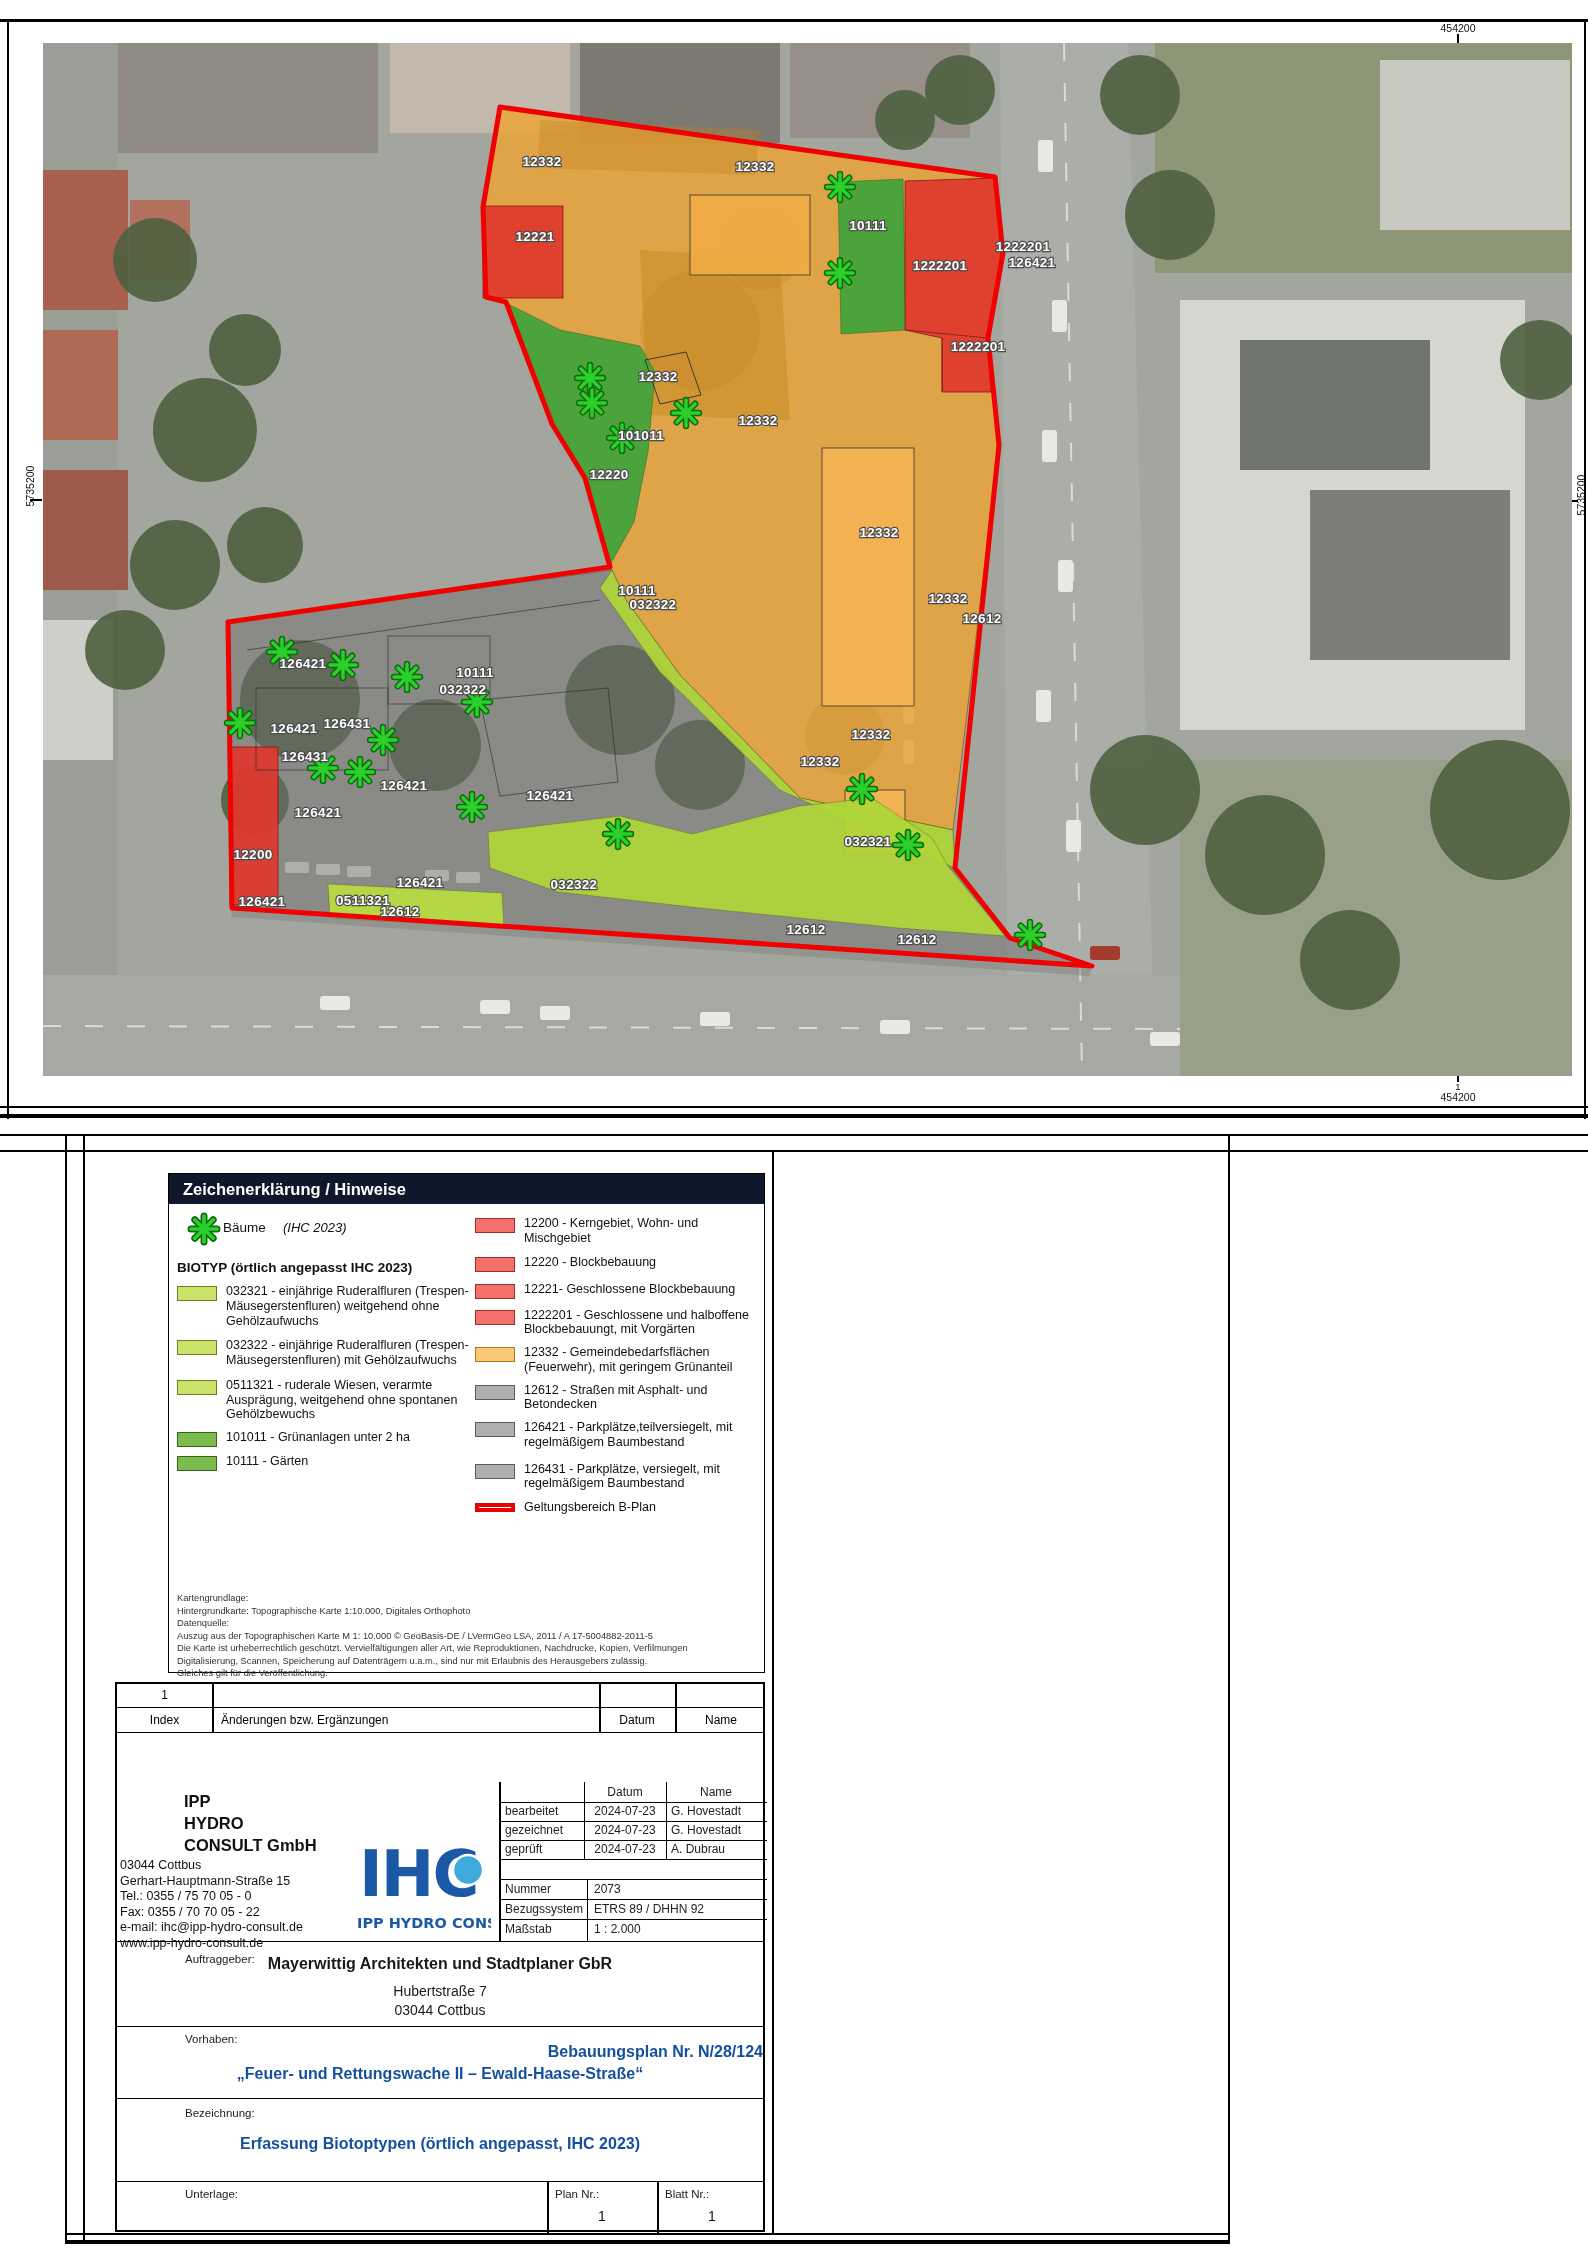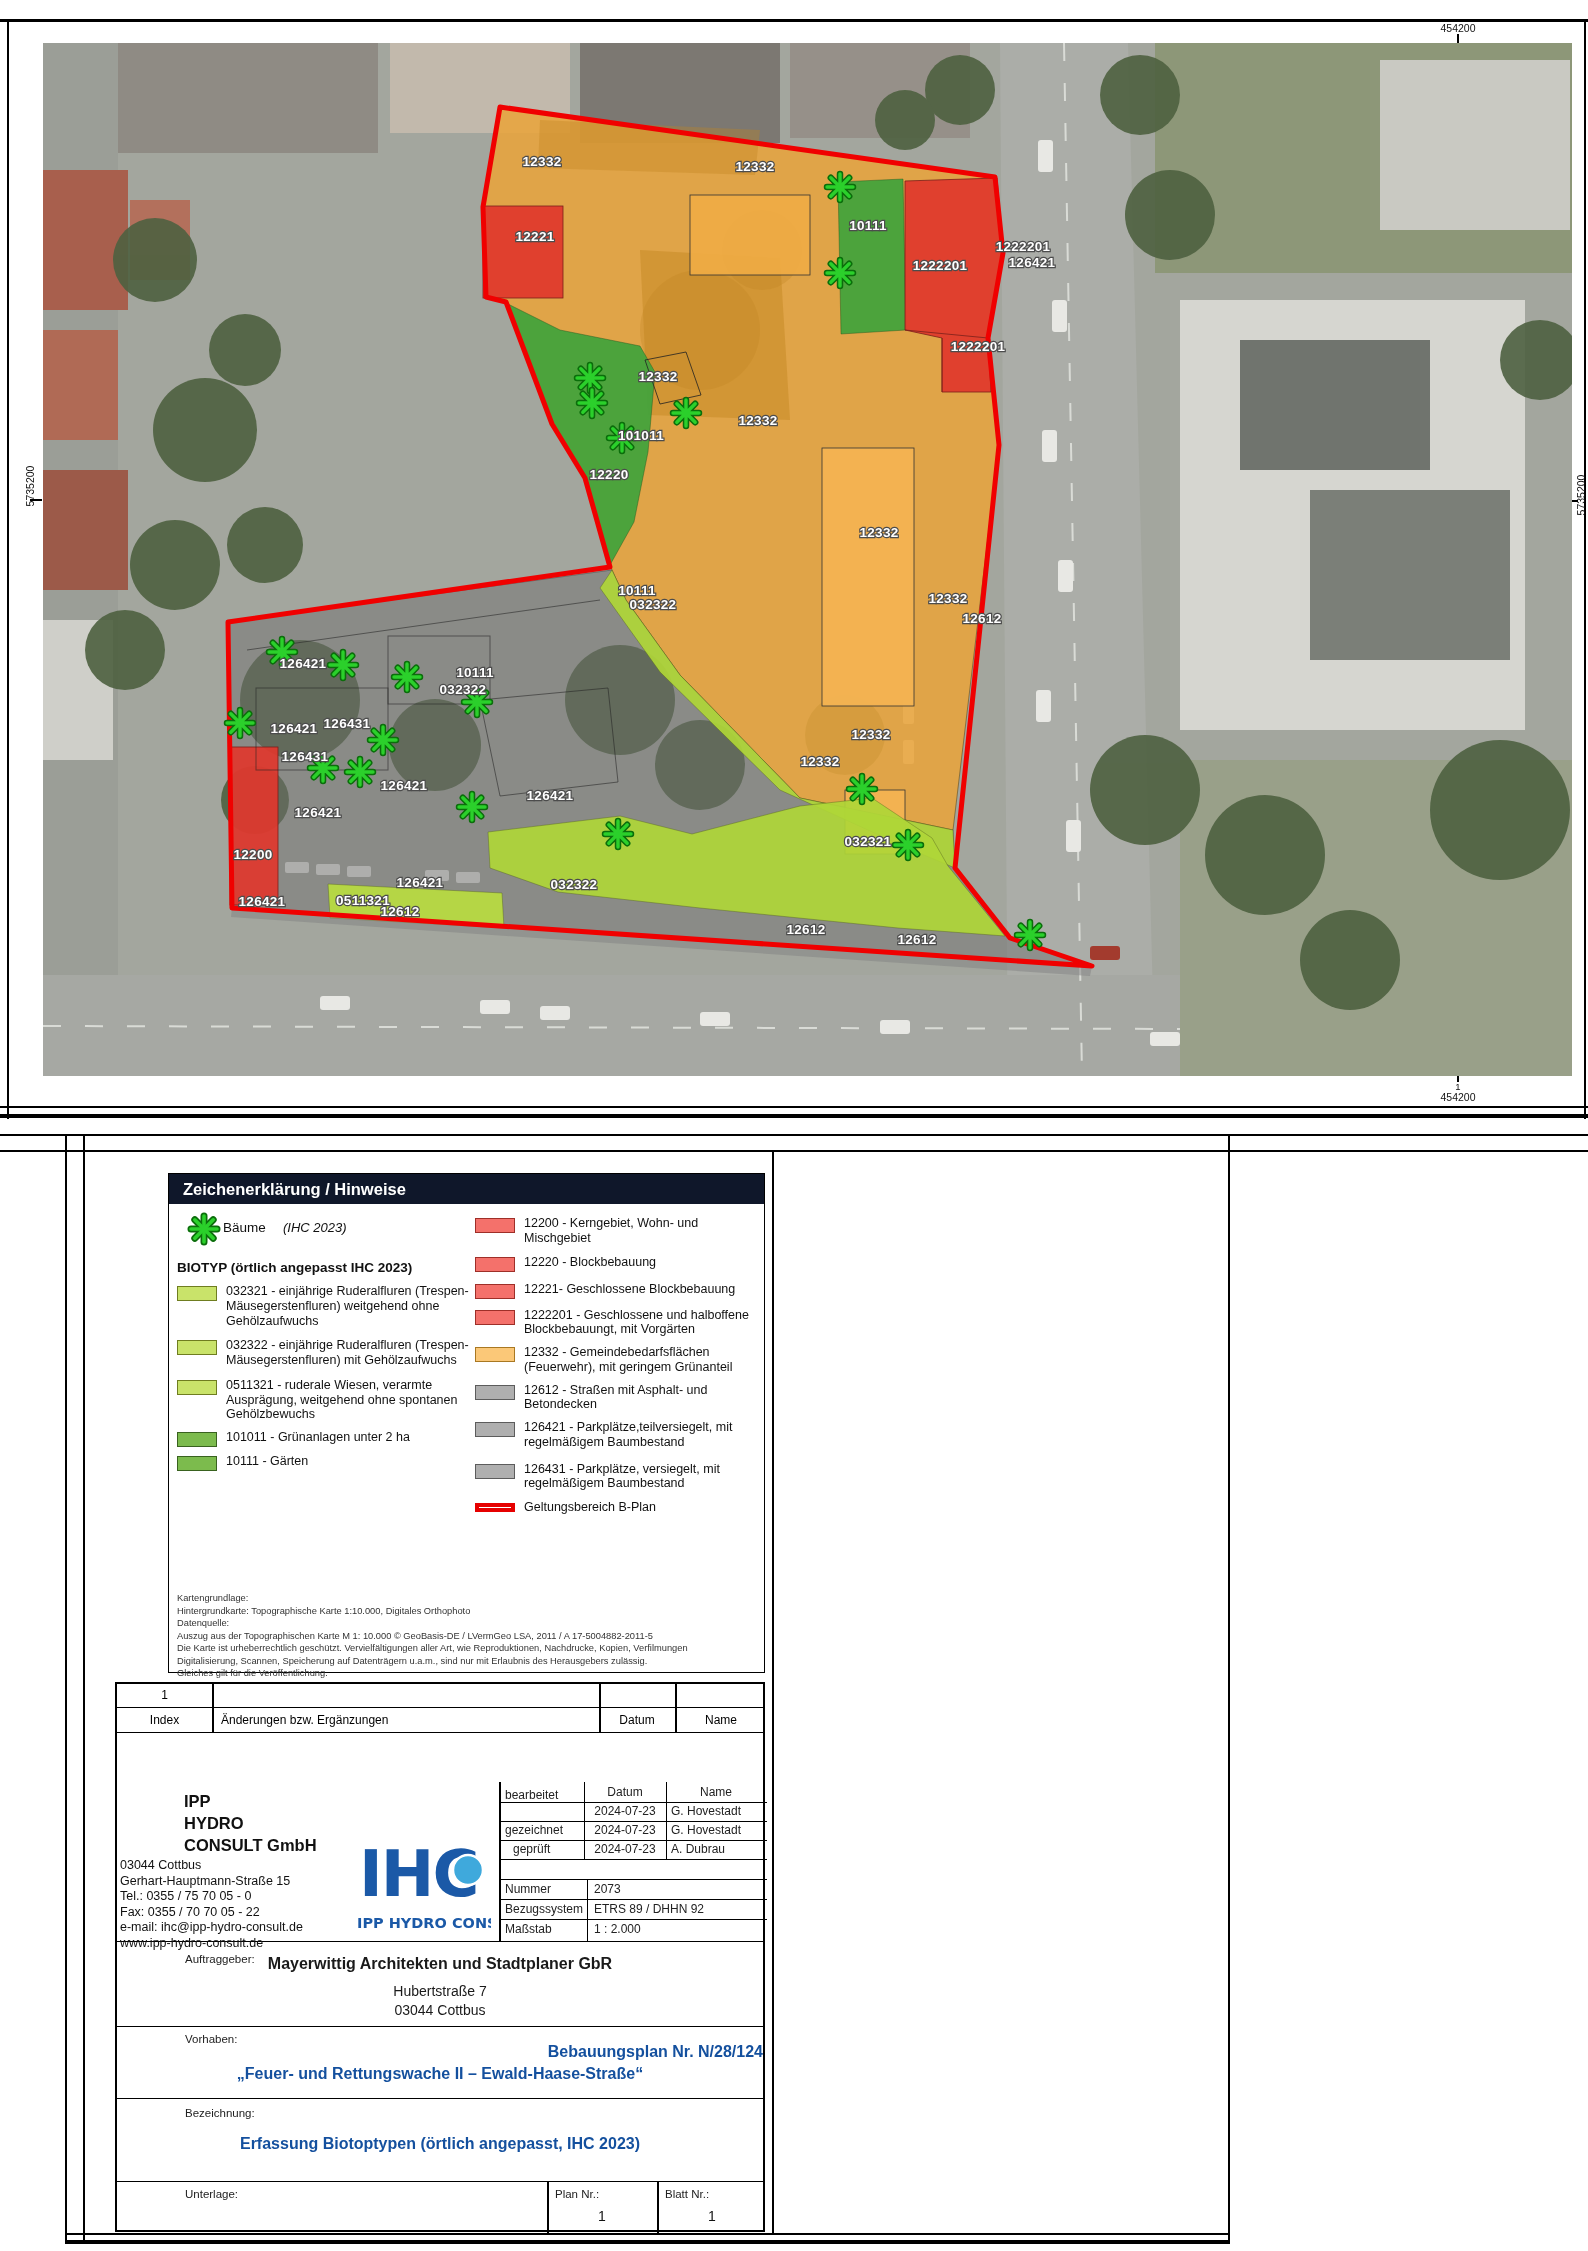--- a/index.html
+++ b/index.html
@@ -387,29 +387,29 @@
         <svg width="136" height="106" viewBox="0 0 136 106">
           <text x="4" y="62" font-family="DejaVu Sans, sans-serif" font-size="64" font-weight="bold" fill="#1B59A7" letter-spacing="-2">IHC</text>
           <circle cx="113" cy="36" r="15" fill="#3FA9DC" stroke="#ffffff" stroke-width="2.5"></circle>
           <text x="2" y="94" font-family="DejaVu Sans, sans-serif" font-size="14.5" font-weight="bold" fill="#1B59A7">IPP HYDRO CONSULT</text>
         </svg>
       </div>
       <div class="tbl-line" style="left:382px;top:0;width:1.5px;height:160px;"></div>
       <div id="appr" class="abs" style="left:382px;top:0;width:268px;height:160px;">
           <div class="appr-cell ctext" style="left: 85px; top: 1px; width: 82px;">Datum</div>
           <div class="appr-cell ctext" style="left: 167px; top: 1px; width: 100px;">Name</div>
-          <div class="appr-cell" style="left: 6px; top: 4px; width: 78px;">bearbeitet</div>
+          <div class="appr-cell" style="left: 6px; top: 20px; width: 78px;">bearbeitet</div>
           <div class="appr-cell ctext" style="left: 85px; top: 20px; width: 82px;">2024-07-23</div>
           <div class="appr-cell" style="left: 172px; top: 20px; width: 95px;">G. Hovestadt</div>
           <div class="tbl-line" style="left: 0px; top: 20px; width: 268px; height: 1px;"></div>
           <div class="appr-cell" style="left: 6px; top: 39px; width: 78px;">gezeichnet</div>
           <div class="appr-cell ctext" style="left: 85px; top: 39px; width: 82px;">2024-07-23</div>
           <div class="appr-cell" style="left: 172px; top: 39px; width: 95px;">G. Hovestadt</div>
           <div class="tbl-line" style="left: 0px; top: 39px; width: 268px; height: 1px;"></div>
-          <div class="appr-cell" style="left: 6px; top: 58px; width: 78px; margin-left: 8px;">geprüft</div>
+          <div class="appr-cell" style="left: 6px; top: 58px; width: 78px;">geprüft</div>
           <div class="appr-cell ctext" style="left: 85px; top: 58px; width: 82px;">2024-07-23</div>
           <div class="appr-cell" style="left: 172px; top: 58px; width: 95px;">A. Dubrau</div>
           <div class="tbl-line" style="left: 0px; top: 58px; width: 268px; height: 1px;"></div>
           <div class="tbl-line" style="left: 0px; top: 77px; width: 268px; height: 1px;"></div>
           <div class="appr-cell" style="left: 6px; top: 98px; width: 80px;">Nummer</div>
           <div class="appr-cell" style="left: 95px; top: 98px; width: 170px;">2073</div>
           <div class="tbl-line" style="left: 0px; top: 97px; width: 268px; height: 1px;"></div>
           <div class="appr-cell" style="left: 6px; top: 118px; width: 80px;">Bezugssystem</div>
           <div class="appr-cell" style="left: 95px; top: 118px; width: 170px;">ETRS 89 / DHHN 92</div>
           <div class="tbl-line" style="left: 0px; top: 117px; width: 268px; height: 1px;"></div>

